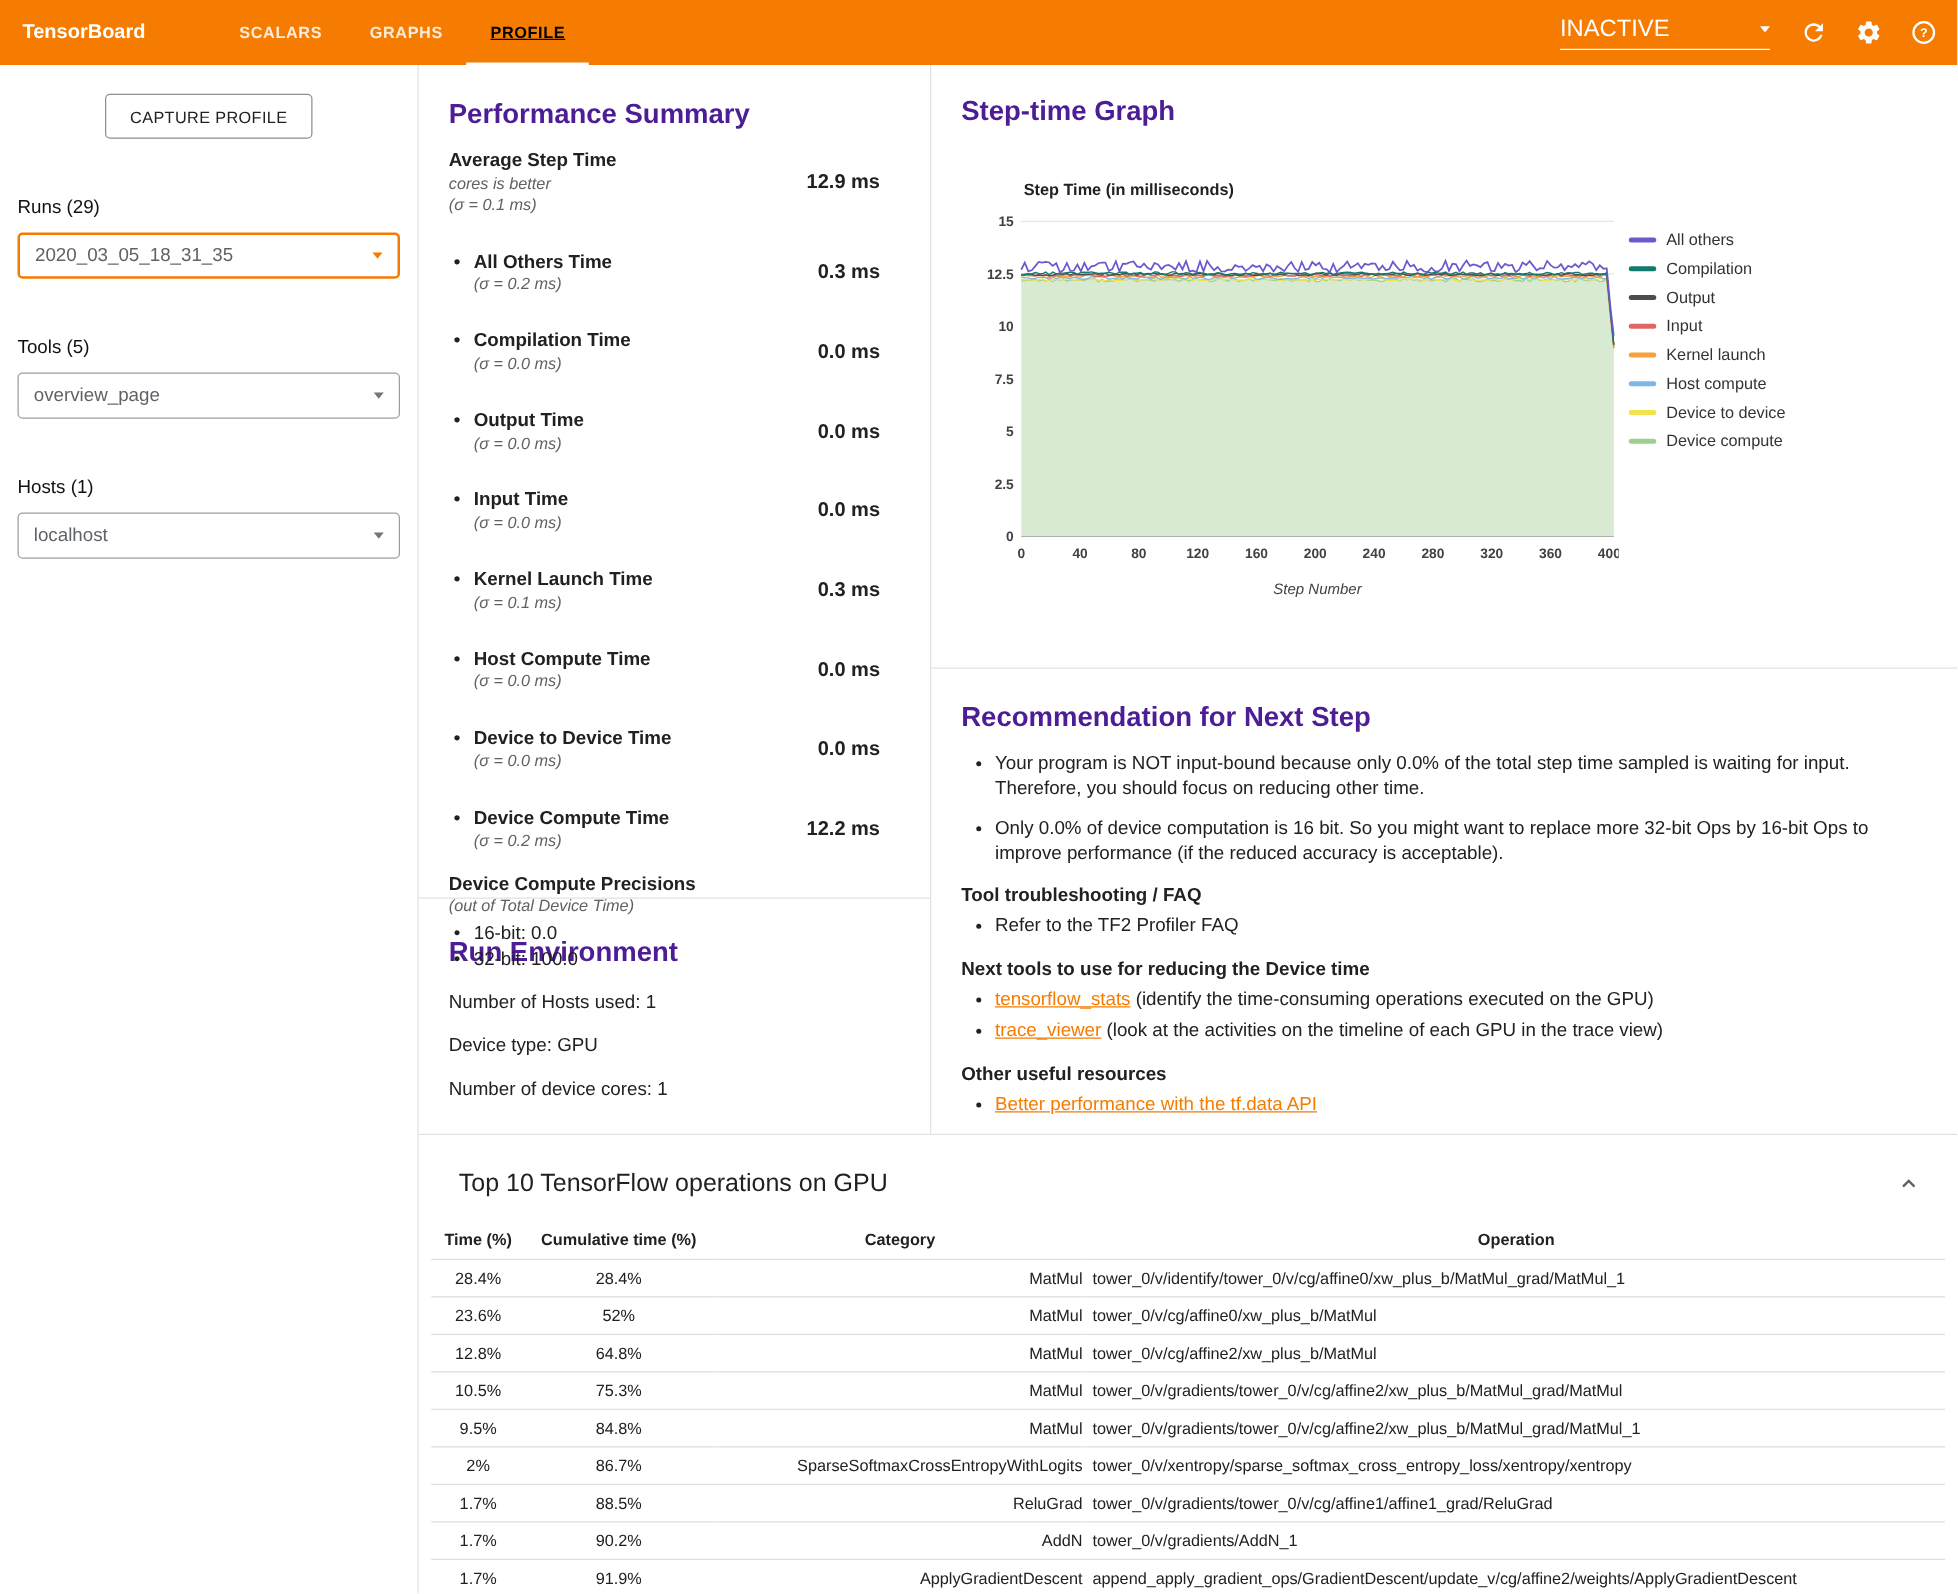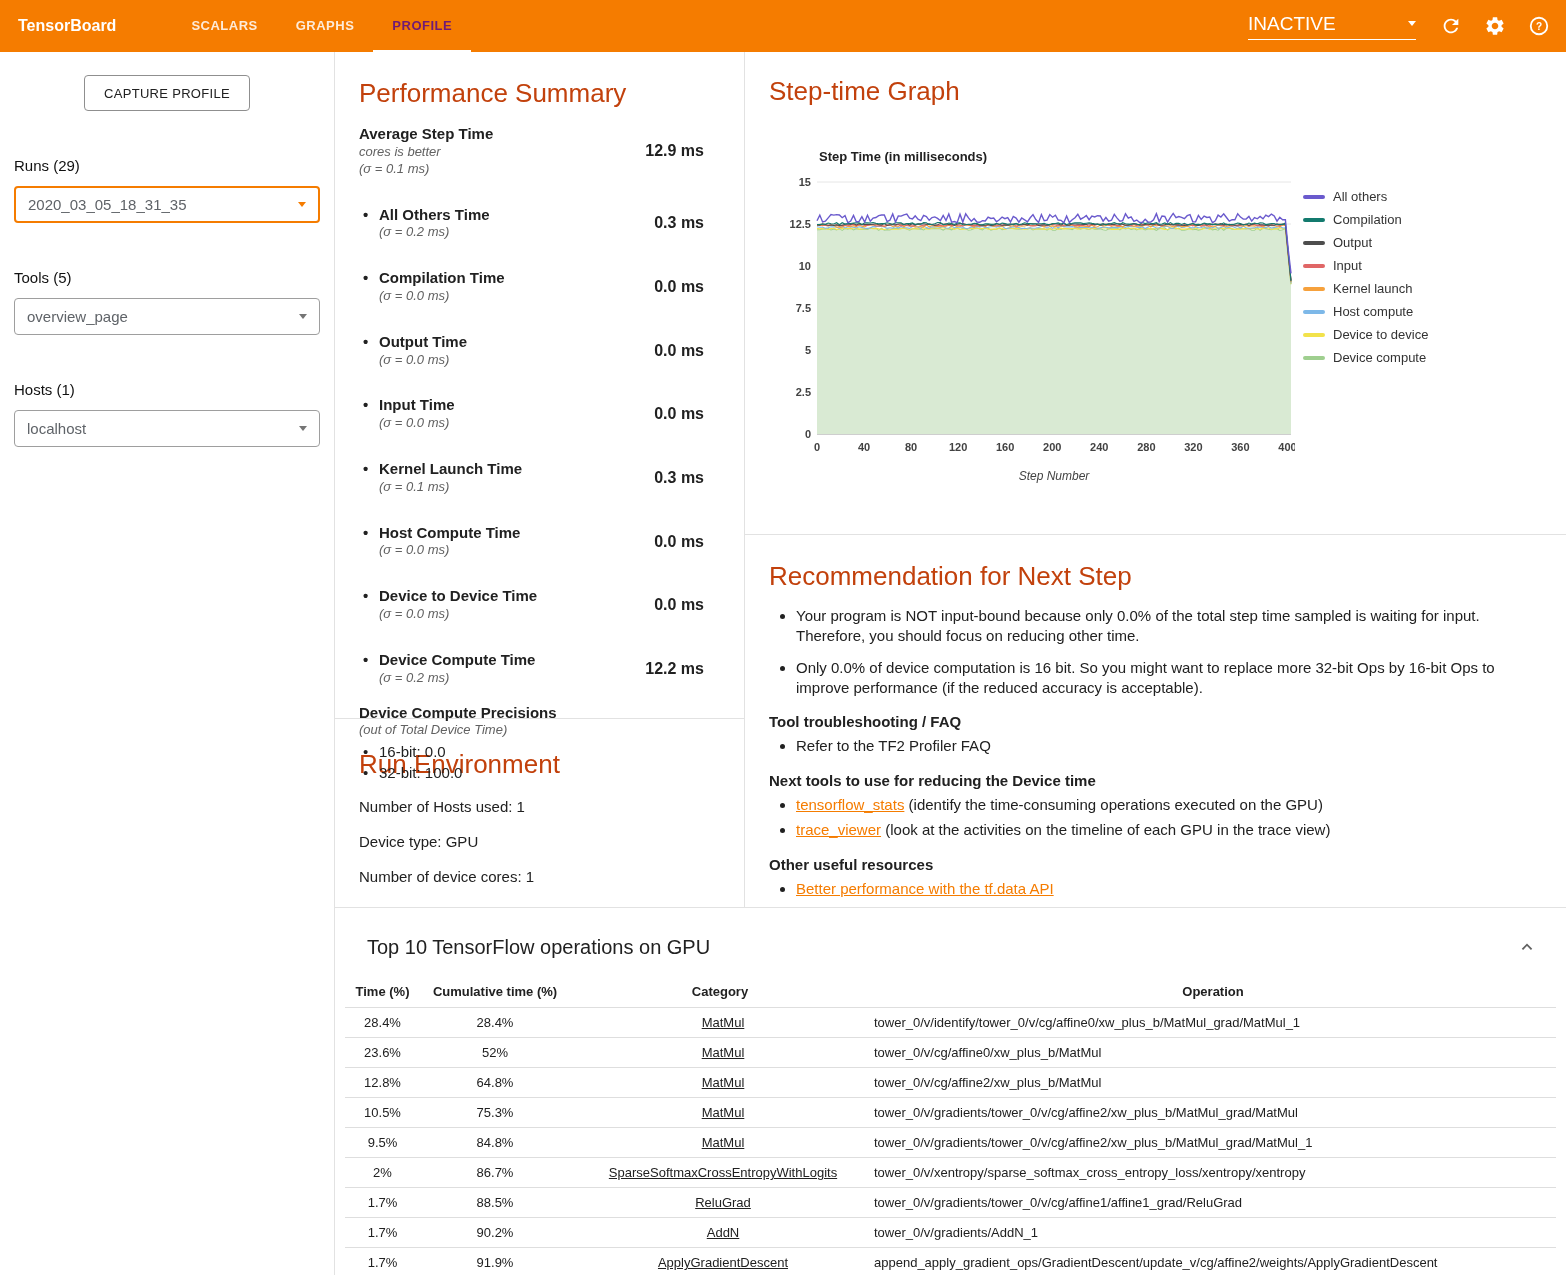--- a/index.html
+++ b/index.html
@@ -4,21 +4,21 @@
 <style>
   *{box-sizing:border-box;margin:0;padding:0;}
   html,body{width:1566px;height:1275px;}
   body{font-family:"Liberation Sans","DejaVu Sans",sans-serif;color:#212121;background:#fff;overflow:hidden;font-size:14px;}
 
   
   .topbar{height:52px;background:#f57c00;display:flex;align-items:stretch;color:#fff;}
   .logo{font-size:16px;font-weight:700;align-self:center;padding-left:18px;white-space:nowrap;}
   .tabs{display:flex;margin-left:56px;text-align:center;}
   .tab{padding:0 19px;display:flex;align-items:center;font-size:13px;font-weight:600;letter-spacing:.5px;color:rgba(255,255,255,.85);border-bottom:2px solid transparent;cursor:pointer;}
-  .tab.active{color:#701a75;border-bottom-color:#fff;}
+  .tab.active{color:#000000;border-bottom-color:#fff;text-decoration:underline;}
   .topbar-right{margin-left:auto;display:flex;align-items:center;gap:10px;padding-right:10px;}
   .status-select{width:168px;display:flex;align-items:center;justify-content:space-between;border-bottom:1px solid #fff;padding-bottom:4px;font-size:19px;cursor:pointer;margin-right:8px;}
   .caret-down{width:0;height:0;border-left:4px solid transparent;border-right:4px solid transparent;border-top:5px solid #fff;}
   .icon-btn{width:34px;height:34px;display:flex;align-items:center;justify-content:center;background:none;border:none;cursor:pointer;padding:0;}
 
   
   .page{display:flex;height:1223px;}
   .sidebar{width:334px;flex:none;padding-top:23px;}
   .main{flex:1;min-width:0;border-left:1px solid #e2e2e2;display:flex;flex-direction:column;}
   .columns{display:flex;height:856px;flex:none;border-bottom:1px solid #e2e2e2;}
@@ -27,21 +27,21 @@
 
   
   .capture-btn{display:block;margin:0 auto;width:166px;height:36px;background:#fff;border:1px solid #8f8f8f;border-radius:4px;font-size:13px;font-weight:500;letter-spacing:.3px;color:#212121;cursor:pointer;font-family:inherit;}
   .fld-label{margin:46px 0 12px 14px;font-size:15px;color:#111;}
   .select{margin:0 14px;height:37px;border:1px solid #9e9e9e;border-radius:4px;display:flex;align-items:center;justify-content:space-between;padding:0 12px;font-size:15px;color:#5f6368;cursor:pointer;background:#fff;}
   .select .caret-down{border-top-color:#757575;}
   .select.accent{border:2px solid #f57c00;}
   .select.accent .caret-down{border-top-color:#f57c00;}
 
   
-  .sec-title{font-size:26px;font-weight:400;color:#c2410c;}
+  .sec-title{font-size:22px;font-weight:700;color:#4c1d95;}
   .perf-sec{height:667px;border-bottom:1px solid #e2e2e2;padding:26px 40px 0 24px;}
   .runenv-sec{flex:1;padding:30px 24px 0;}
   .graph-sec{height:483px;border-bottom:1px solid #e2e2e2;padding:24px 0 0 24px;}
   .rec-sec{flex:1;padding:26px 44px 0 24px;}
 
   
   .avg-row,.perf-item{display:flex;justify-content:space-between;align-items:center;}
   .avg-row{margin-top:16px;}
   .perf-item{margin-top:28px;}
   .item-label{font-size:15px;font-weight:700;color:#212121;line-height:1.25;}
@@ -79,21 +79,21 @@
   .ops-title{font-size:20px;font-weight:400;}
   .collapse-btn{background:none;border:none;cursor:pointer;padding:2px;display:flex;}
   .ops-table{width:calc(100% - 20px);margin:16px 10px 0;border-collapse:collapse;font-size:13px;table-layout:fixed;}
   .ops-table th{font-weight:700;padding:8px 4px;text-align:center;color:#212121;}
   .ops-table td{padding:7px 4px;color:#212121;}
   .ops-table tbody tr{border-top:1px solid #dedede;}
   .col-time{width:75px;}
   .col-cum{width:150px;}
   .col-cat{width:300px;}
   td.c-time,td.c-cum{text-align:center;}
-  td.c-cat{text-align:center;padding-left:10px;text-decoration:underline;}
+  td.c-cat{text-align:right;padding-left:10px;}
   td.c-op{text-align:left;overflow:hidden;white-space:nowrap;text-overflow:ellipsis;}
 </style>
 </head>
 <body>
 
 <header class="topbar">
   <div class="logo">TensorBoard</div>
   <nav class="tabs">
     <div class="tab">SCALARS</div>
     <div class="tab">GRAPHS</div>

